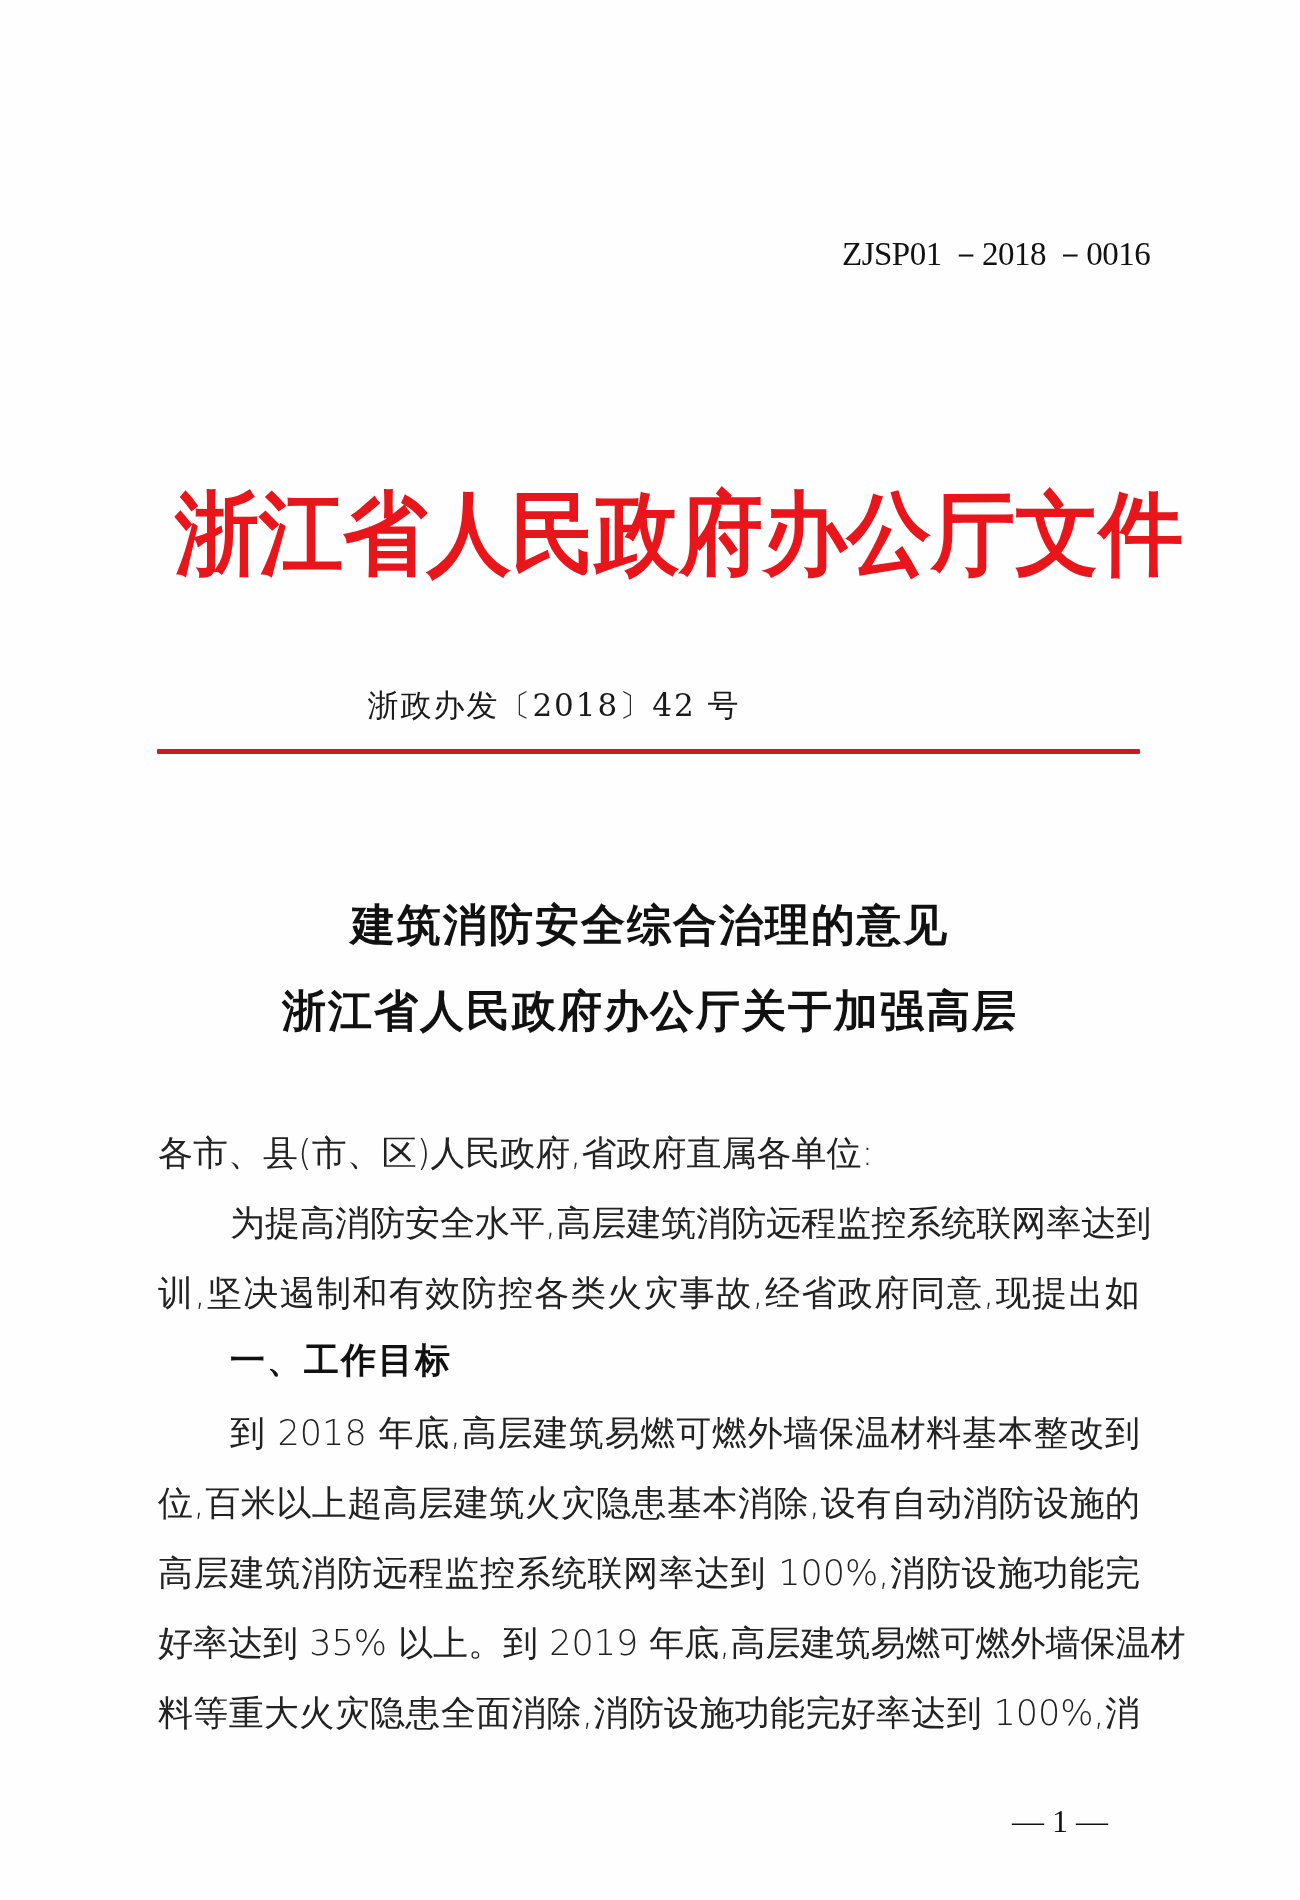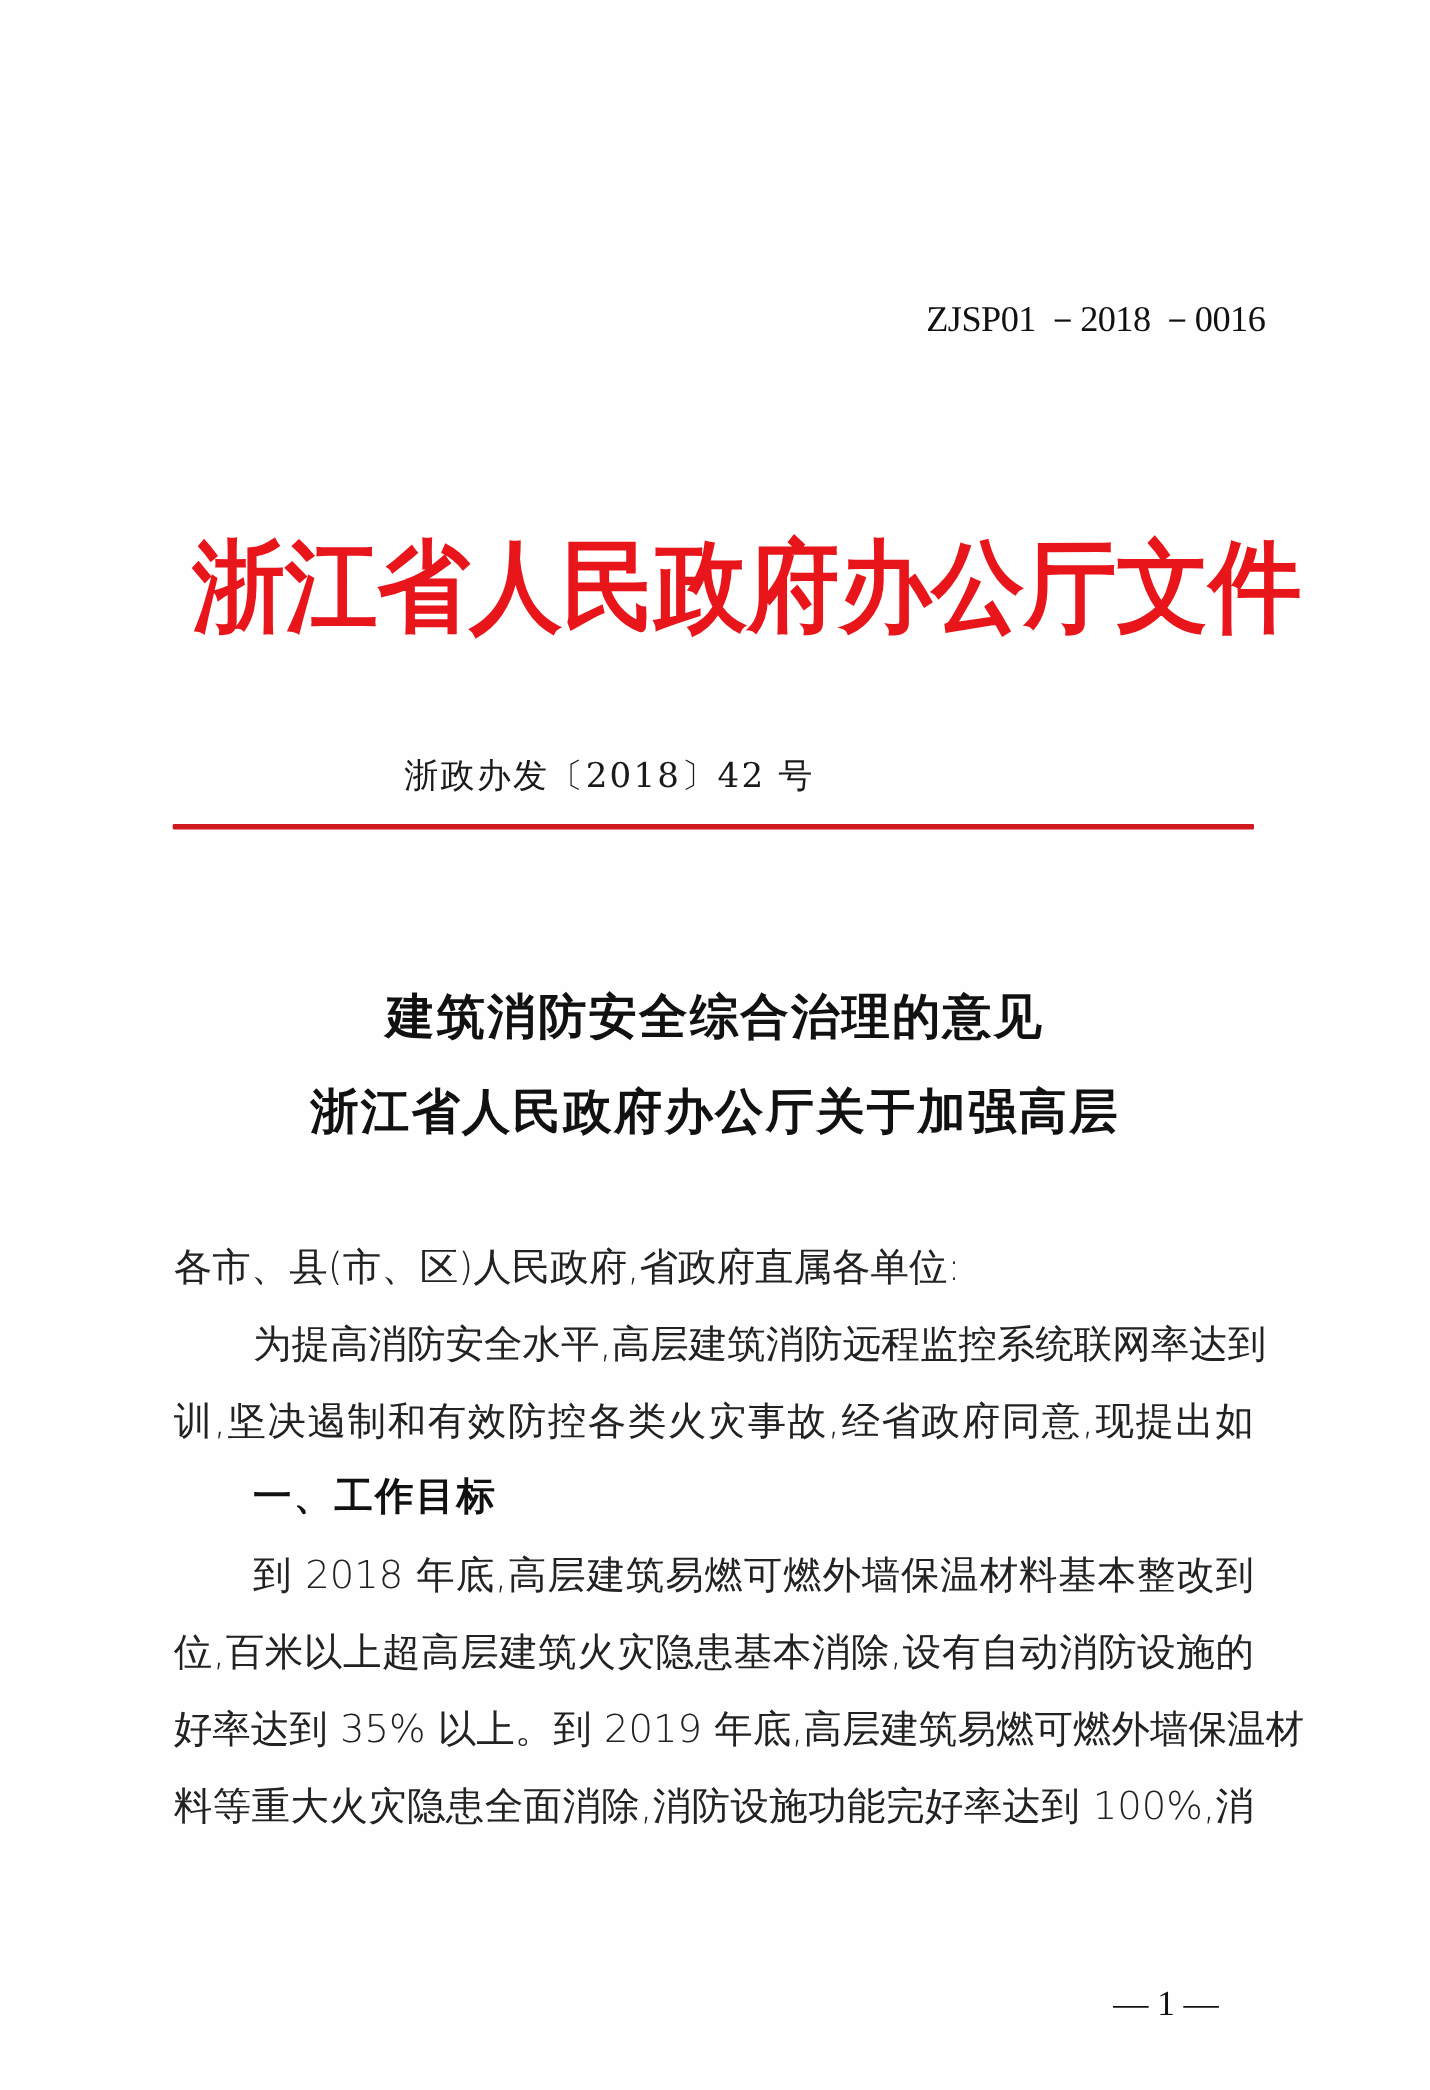--- a/index.html
+++ b/index.html
@@ -26,21 +26,20 @@
     left: 842px;
     top: 234px;
     width: 300px;
     font-family: "Liberation Serif", "DejaVu Serif", serif;
     font-size: 33px;
     line-height: 40px;
     letter-spacing: -0.5px;
     color: #111;
     white-space: nowrap;
     text-align: right;
-    margin-top: 37px;
   }
   .masthead {
     position: absolute;
     left: 175px;
     top: 474px;
     width: 955px;
     font-family: "DejaVu Serif", "Liberation Serif", serif;
     font-size: 84px;
     line-height: 110px;
     font-weight: bold;
@@ -149,19 +148,20 @@
     <span class="title-line">浙江省人民政府办公厅关于加强高层</span>
   </div>
 
   <div class="body-text">
     <span class="line last">各市、县(市、区)人民政府,省政府直属各单位:</span>
     <span class="line indent">为提高消防安全水平,高层建筑消防远程监控系统联网率达到</span>
     <span class="line">训,坚决遏制和有效防控各类火灾事故,经省政府同意,现提出如</span>
     <span class="line heading">一、工作目标</span>
     <span class="line indent">到 2018 年底,高层建筑易燃可燃外墙保温材料基本整改到</span>
     <span class="line">位,百米以上超高层建筑火灾隐患基本消除,设有自动消防设施的</span>
+    <span class="line">高层建筑消防远程监控系统联网率达到 100%,消防设施功能完</span>
     <span class="line">好率达到 35% 以上。到 2019 年底,高层建筑易燃可燃外墙保温材</span>
     <span class="line">料等重大火灾隐患全面消除,消防设施功能完好率达到 100%,消</span>
   </div>
 
   <div class="page-number">— 1 —</div>
 
 </div>
 
 </body></html>

